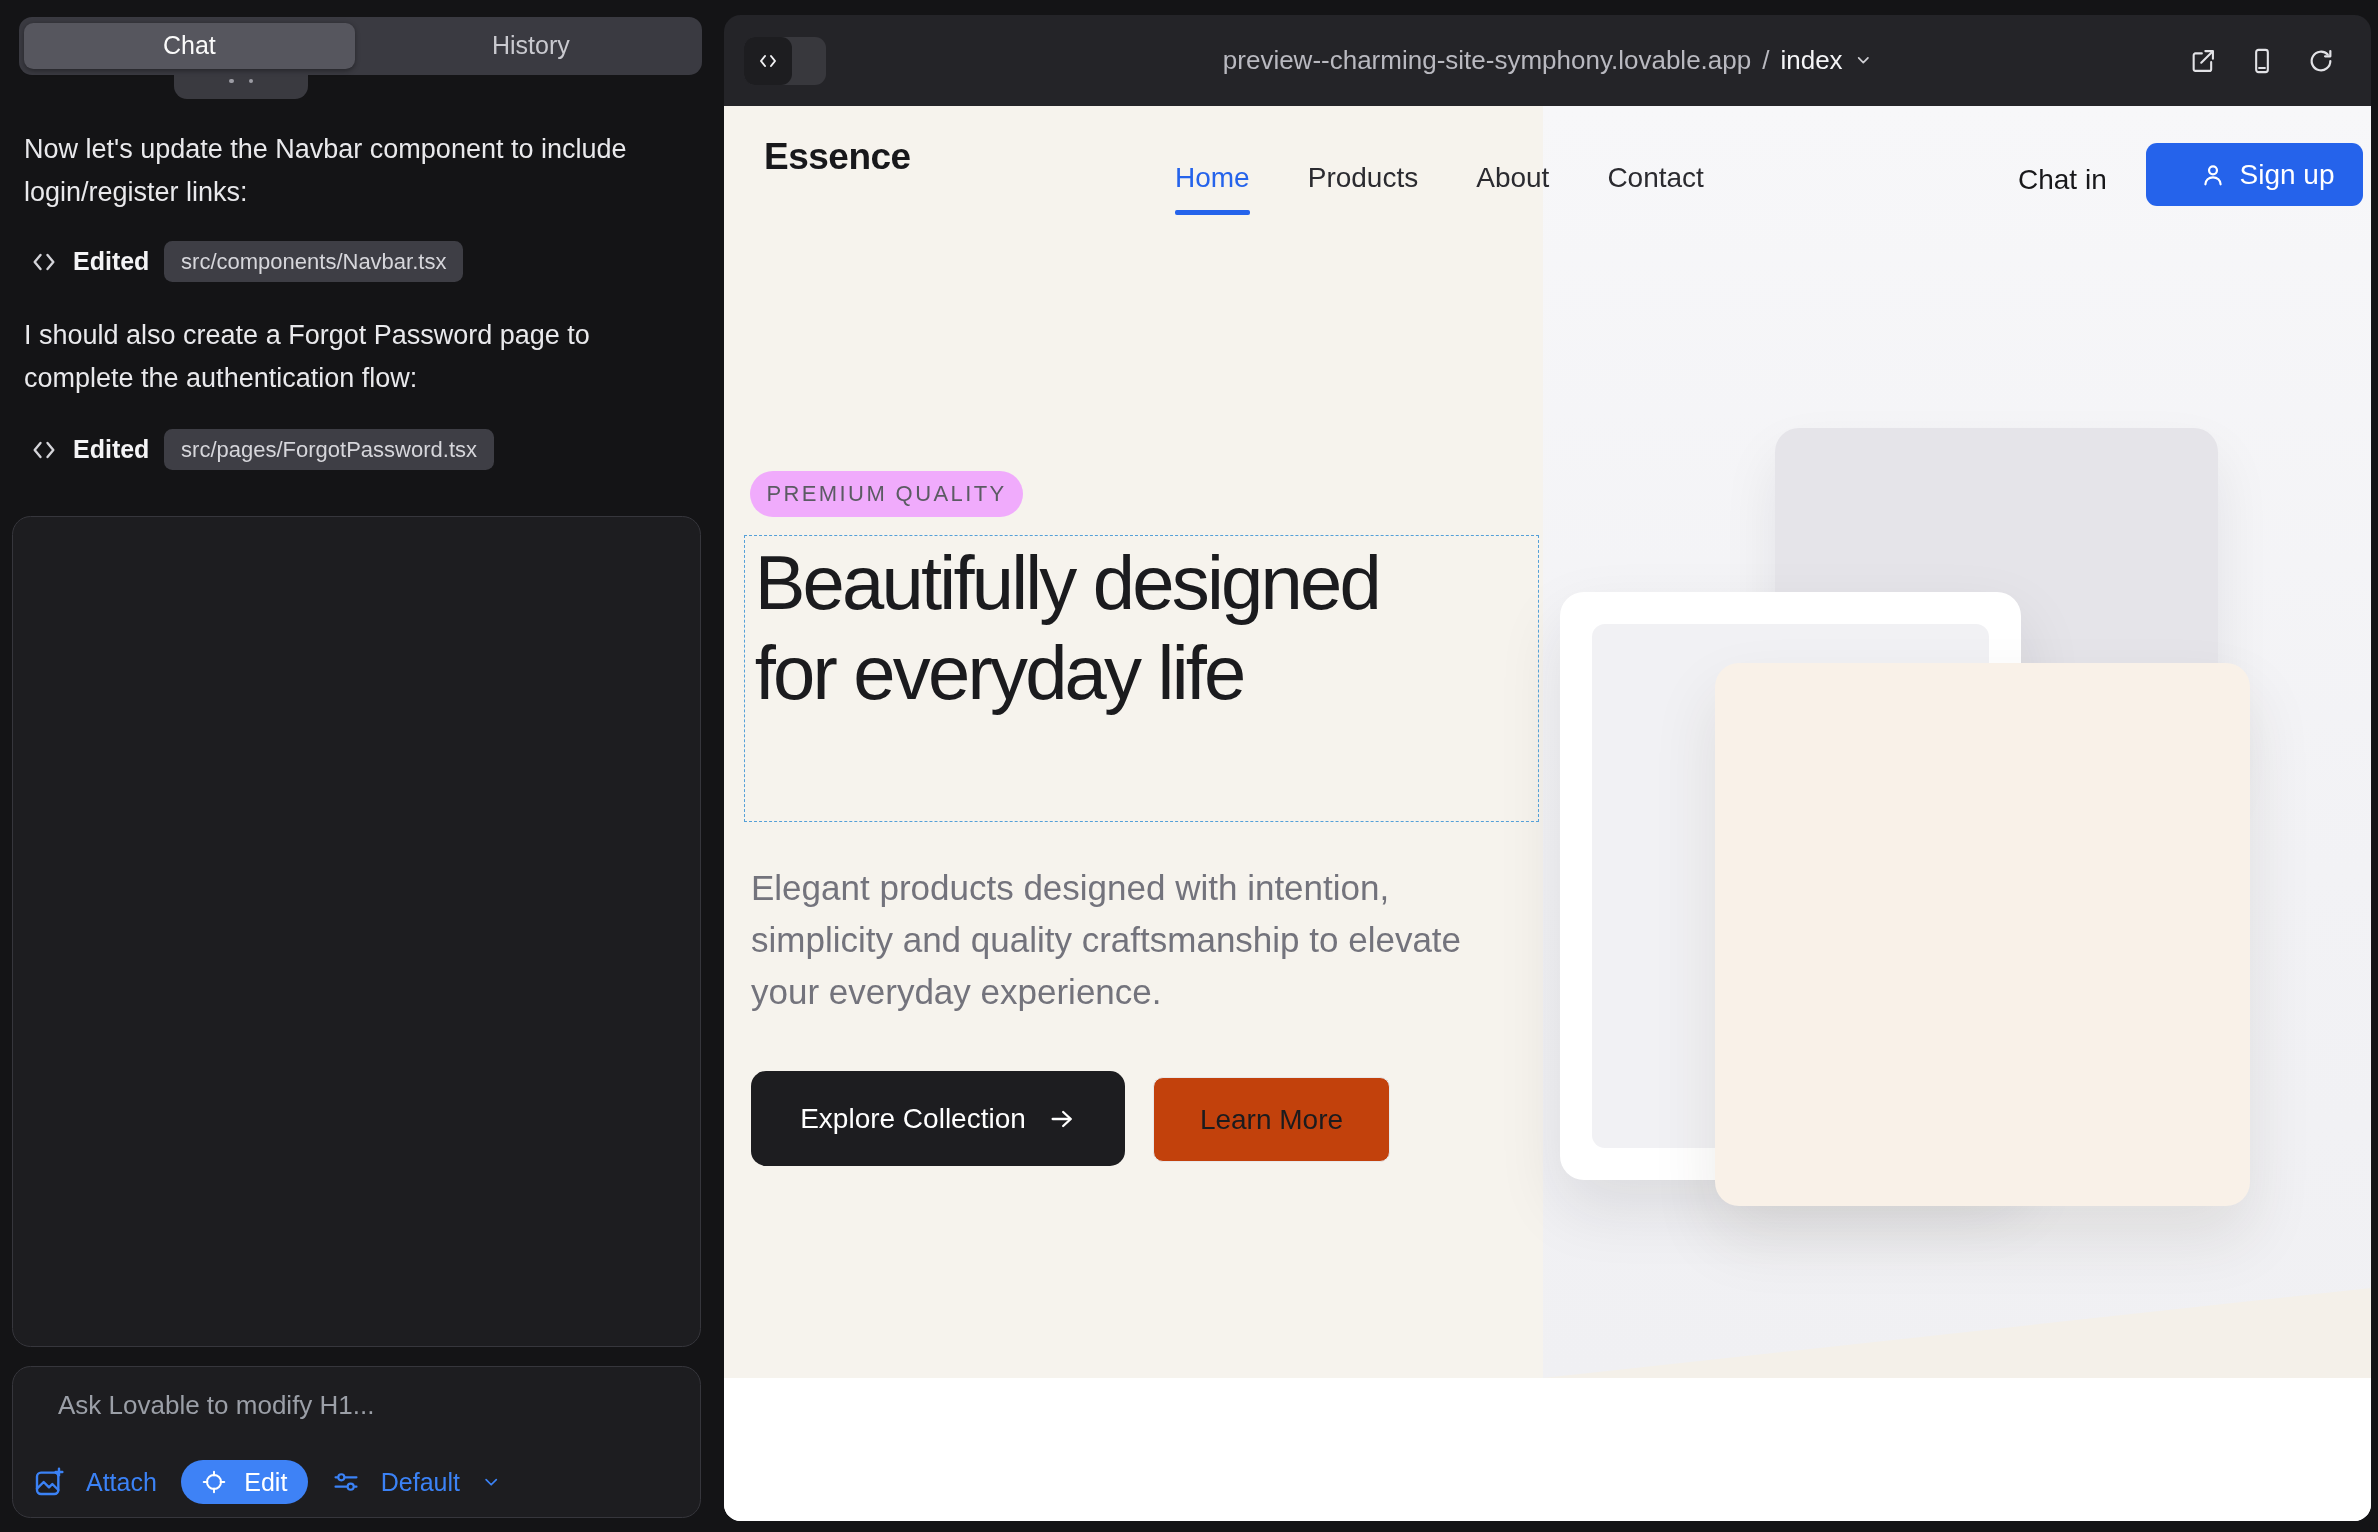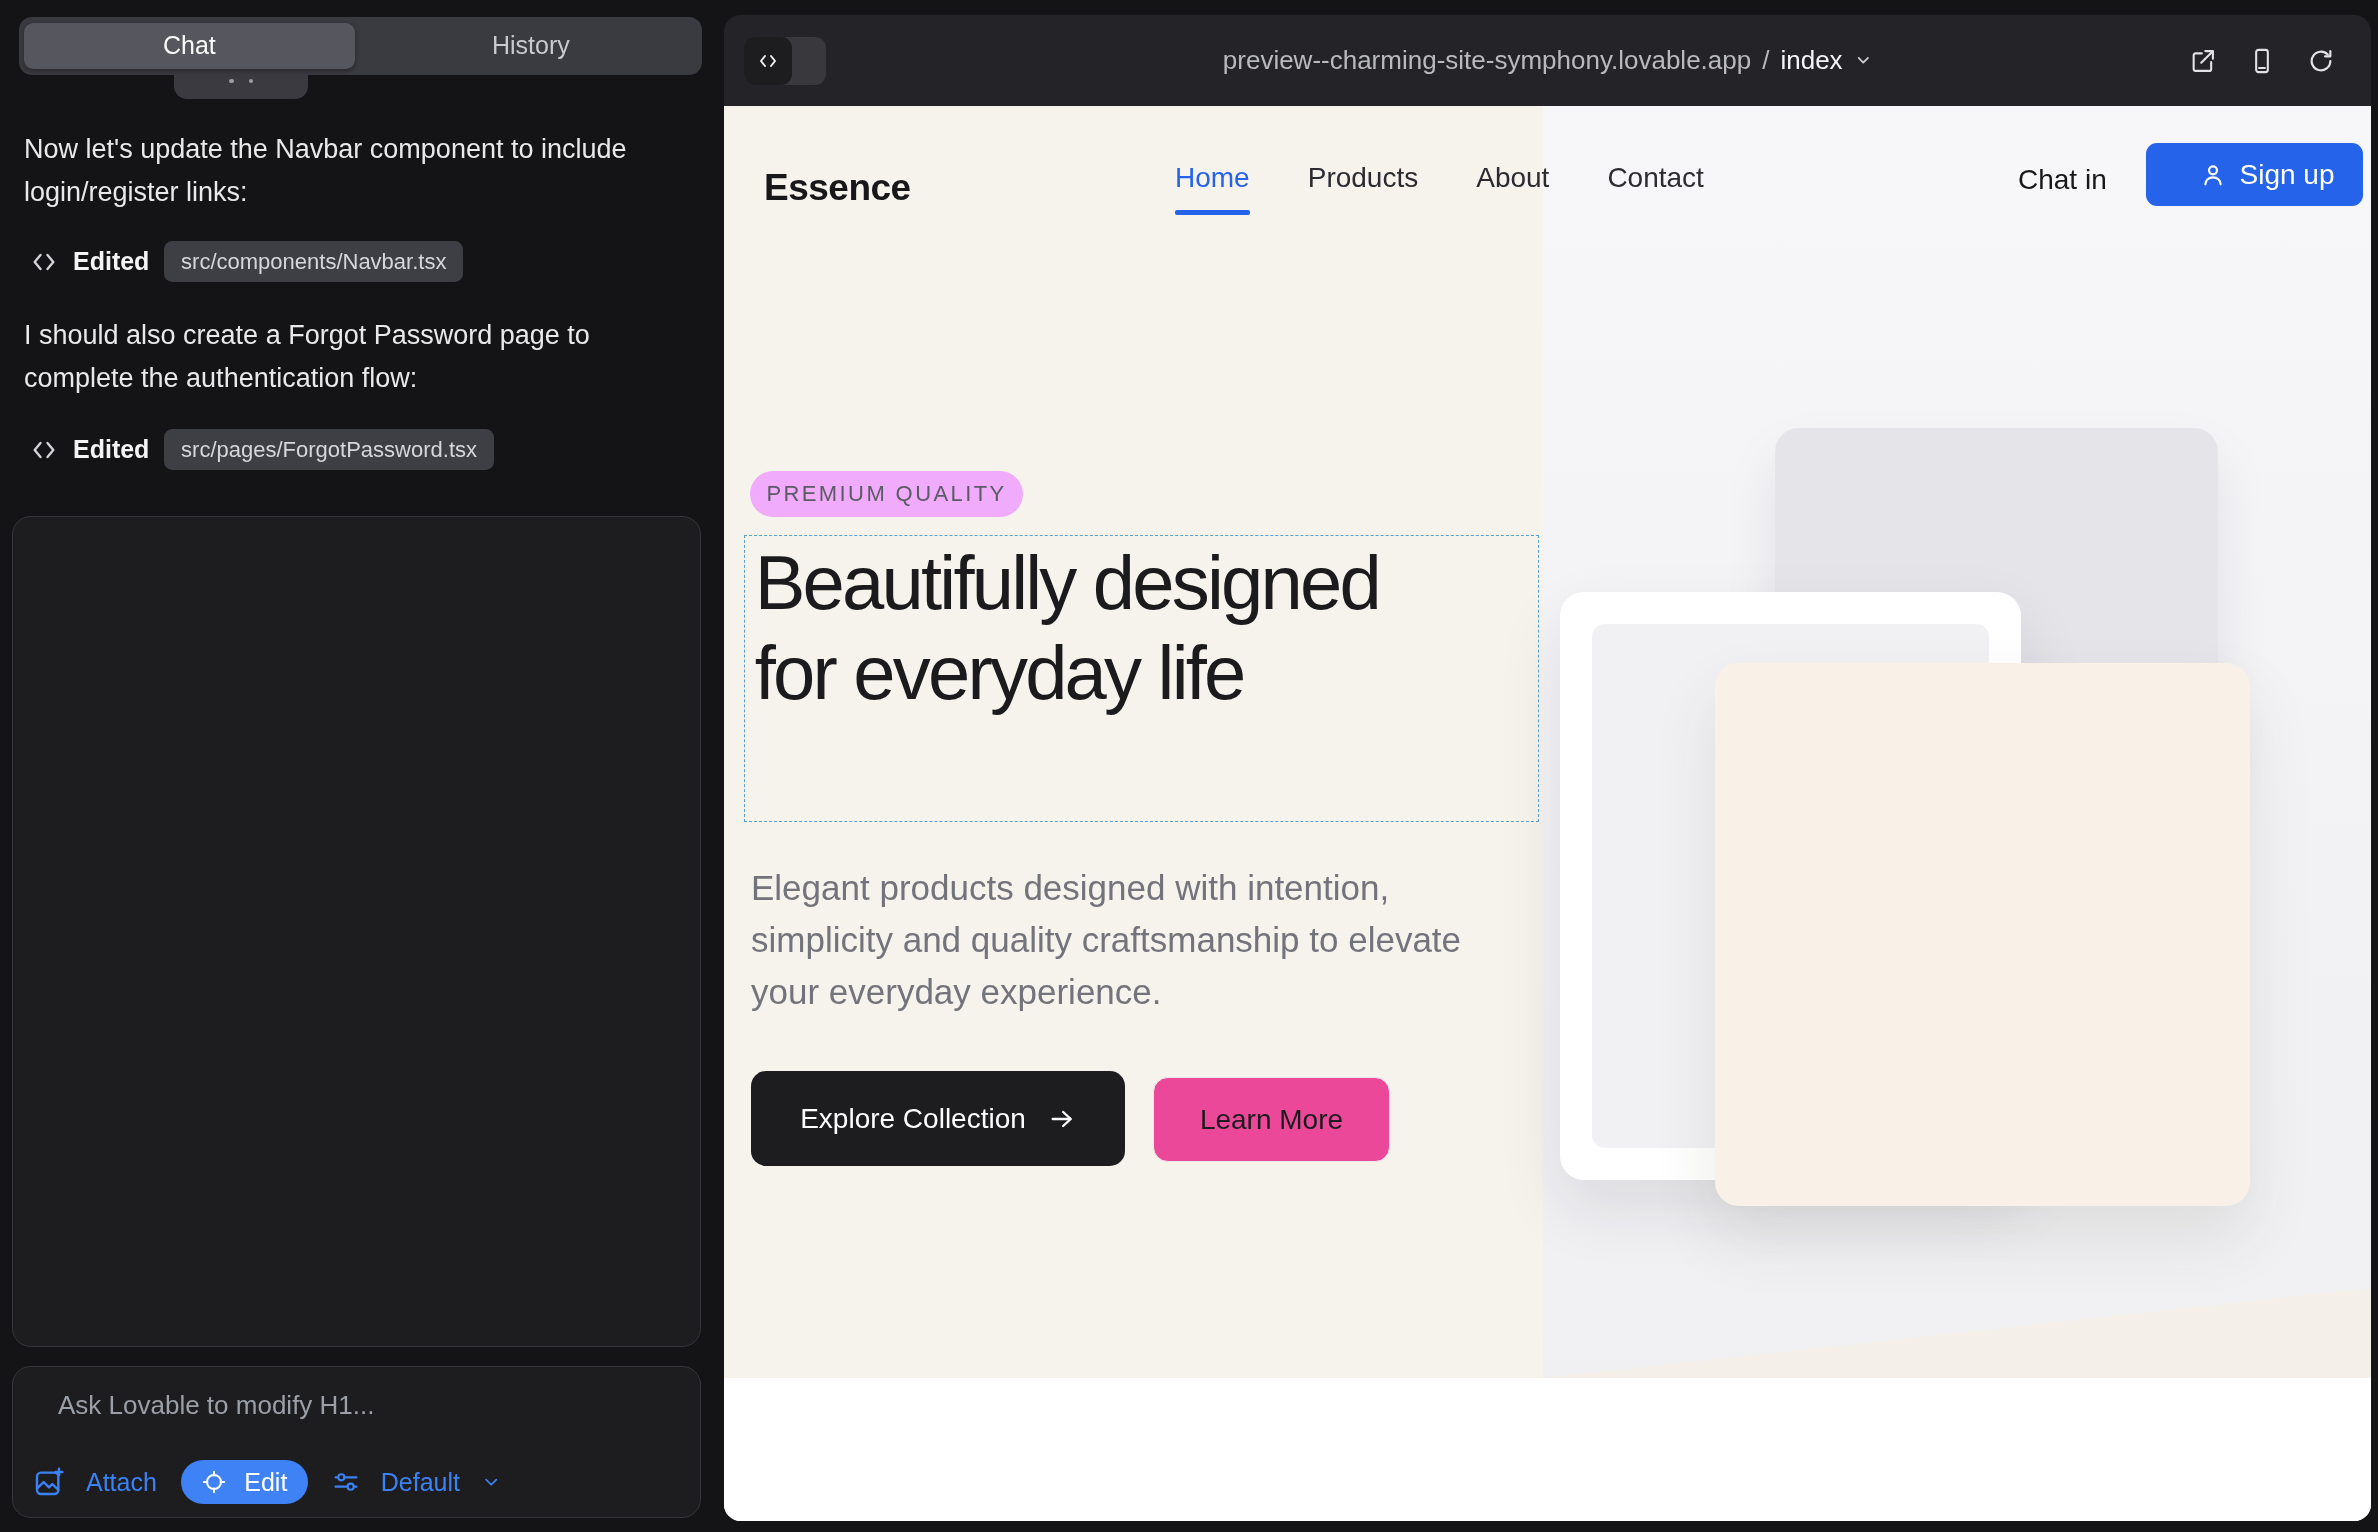--- a/index.html
+++ b/index.html
@@ -75,39 +75,39 @@
   .chrome-ics{position:absolute;right:33px;top:28px;display:flex;gap:24px;color:#dededf;}
   .chrome-ics .icon-btn{width:35px;height:35px;}
 
   .viewport{position:absolute;left:0;top:91px;width:1647px;height:1415px;background:#fff;overflow:hidden;}
   .col-left{left:0;top:0;width:819px;height:1272px;background:#f6f3ed;}
   .col-right{left:819px;top:0;width:828px;height:1272px;background:linear-gradient(180deg,#f7f7f9 0%,#f2f2f5 60%,#f0f0f3 100%);}
   .wedge{left:819px;top:1182px;width:828px;height:90px;background:#f4f0e9;
          clip-path:polygon(0 100%,100% 0,100% 100%);}
   .band{left:0;top:1272px;width:1647px;height:144px;background:#fff;}
 
-  .brand{left:40px;top:61px;font-size:37px;font-weight:700;color:#18181b;letter-spacing:-0.5px;}
+  .brand{left:40px;top:30px;font-size:37px;font-weight:700;color:#18181b;letter-spacing:-0.5px;}
   .nav{left:451px;top:56px;display:flex;gap:58px;align-items:flex-start;}
   .navlink{position:relative;font-size:28px;color:#2b2b30;cursor:pointer;}
   .navlink.active{color:#2563eb;}
   .navlink .under{position:absolute;left:0;top:48px;width:100%;height:4.6px;background:#2563eb;border-radius:1.9px;}
   .signin{left:1294px;top:58px;font-size:28px;color:#18181b;cursor:pointer;}
   .signup{left:1422px;top:37px;width:193px;height:63px;background:#2563eb;border-radius:11px;color:#fff;
           display:flex;align-items:center;justify-content:center;gap:13px;font-size:28px;cursor:pointer;padding-left:24px;}
 
   .badge{left:26px;top:365px;width:273px;height:46px;background:#f0abfc;border-radius:927px;
          display:flex;align-items:center;justify-content:center;font-size:22px;letter-spacing:2.4px;
          color:#5b5b63;font-weight:500;}
   .sel-box{left:19.5px;top:429px;width:795px;height:287px;border:1.9px dashed #55a0d8;box-sizing:border-box;cursor:pointer;}
   .hero-h1{position:absolute;left:10.2px;top:1.9px;width:631px;margin:0;font-size:76px;line-height:90px;
            font-weight:500;letter-spacing:-2.8px;color:#1b1b1e;}
   .hero-p{left:27px;top:756px;width:751px;font-size:35px;line-height:52px;color:#73737c;margin:0;}
   .cta1{left:27px;top:965px;width:374px;height:95px;background:#1d1d20;border-radius:15px;color:#fff;
         display:flex;align-items:center;justify-content:center;gap:22px;font-size:28px;cursor:pointer;}
-  .cta2{left:429px;top:971px;width:237px;height:85px;background:#ec4899;border:1.9px solid #e8e8eb;border-radius:15px;
+  .cta2{left:429px;top:971px;width:237px;height:85px;background:#c2410c;border:1.9px solid #e8e8eb;border-radius:10px;
         box-sizing:border-box;color:#1b1b1e;display:flex;align-items:center;justify-content:center;font-size:28px;cursor:pointer;}
 
   .shape-gray{left:1051px;top:322px;width:443px;height:361px;background:#e5e4e9;border-radius:24px;
               box-shadow:0 28px 56px rgba(30,30,40,.08);z-index:1;}
   .shape-white{left:836px;top:486px;width:461px;height:588px;background:#fff;border-radius:24px;
                box-shadow:0 28px 65px rgba(30,30,40,.10);z-index:2;padding:32px;box-sizing:border-box;}
   .shape-white .inner{width:100%;height:100%;background:#f1f1f4;border-radius:13px;}
   .shape-peach{left:991px;top:557px;width:535px;height:543px;background:#f9f1e8;border-radius:24px;
                box-shadow:0 32px 65px rgba(60,45,30,.10);z-index:3;}
   .z5{z-index:5;}

